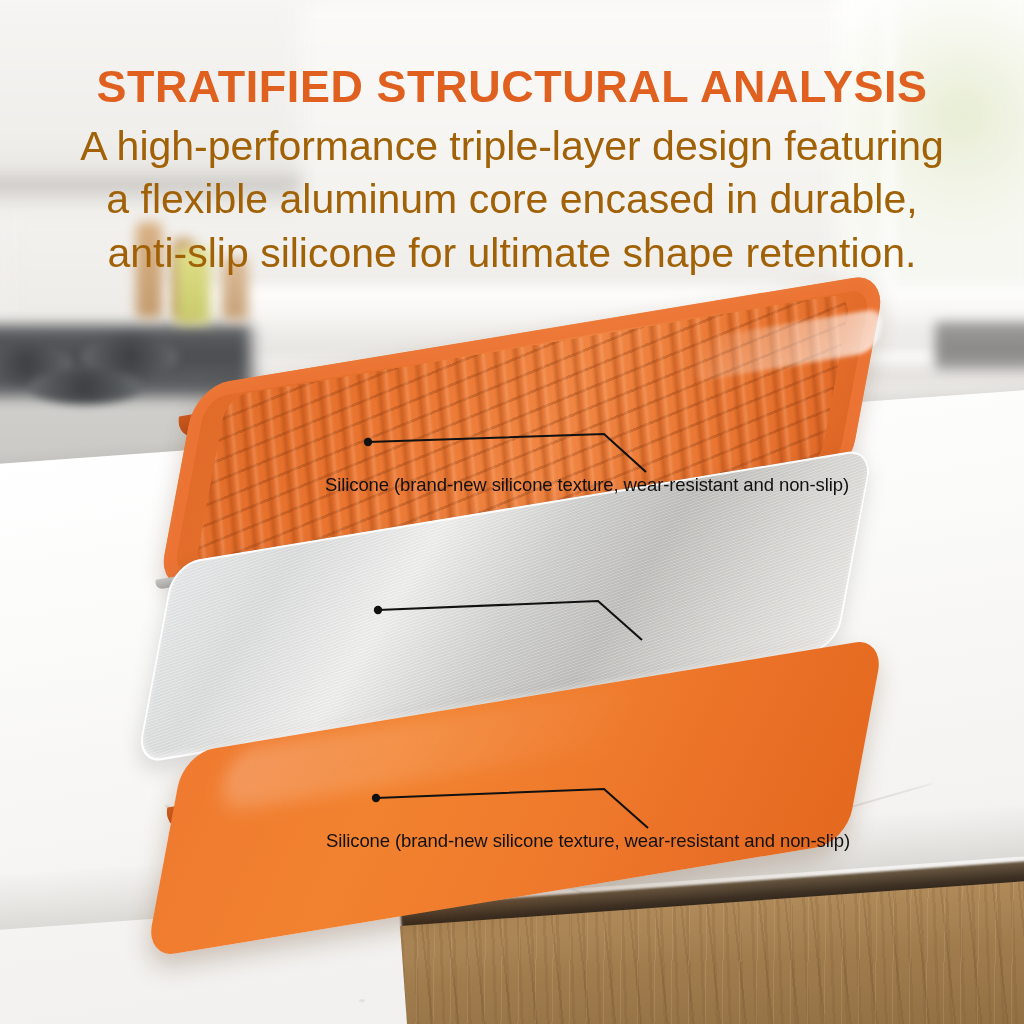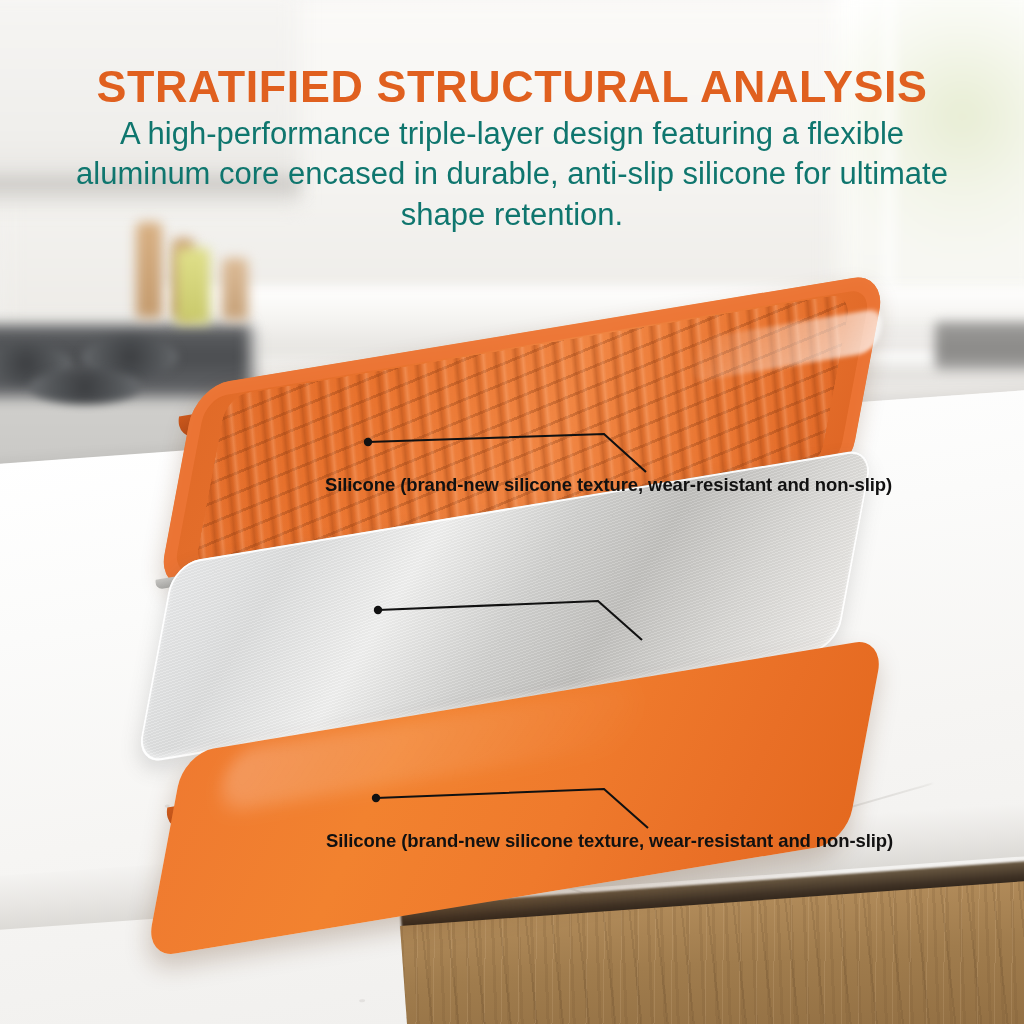--- a/index.html
+++ b/index.html
@@ -135,22 +135,22 @@
   .title{
     margin:0;padding-top:62px;
     font-family:"Liberation Sans", sans-serif;
     font-weight:bold;
     font-size:44px;
     letter-spacing:.6px;
     color:#e0601f;
     transform:scaleX(1.02);
   }
   .subtitle{
-    margin:2px auto 0;width:880px;
-    font-size:31px;line-height:1.30;color:#0f766e;
+    margin:8px auto 0;width:880px;
+    font-size:41px;line-height:1.30;color:#a16207;
     font-weight:400;
   }
 
   
   .layer{position:absolute;}
 
   
   #top-silicone{left:172px;top:318px;width:720px;height:250px;}
   .top-body{
     position:absolute;left:0;top:16px;width:700px;height:196px;
@@ -254,21 +254,21 @@
   }
 
   
   .callout{position:absolute;}
   .callout svg{position:absolute;left:0;top:0;overflow:visible;}
   .callout-label{
     position:absolute;
     font-size:18.5px;
     color:#111;
     white-space:nowrap;
-    font-weight:700;
+    font-weight:400;
     letter-spacing:-.1px;
   }
   #callout-1{left:360px;top:428px;width:560px;height:70px;}
   #callout-1 .callout-label{left:-35px;top:46px;}
   #callout-2{left:370px;top:596px;width:570px;height:70px;}
   #callout-2 .callout-label{left:-90px;top:46px;}
   #callout-3{left:368px;top:784px;width:560px;height:70px;}
   #callout-3 .callout-label{left:-42px;top:46px;}
 </style>
 </head>

